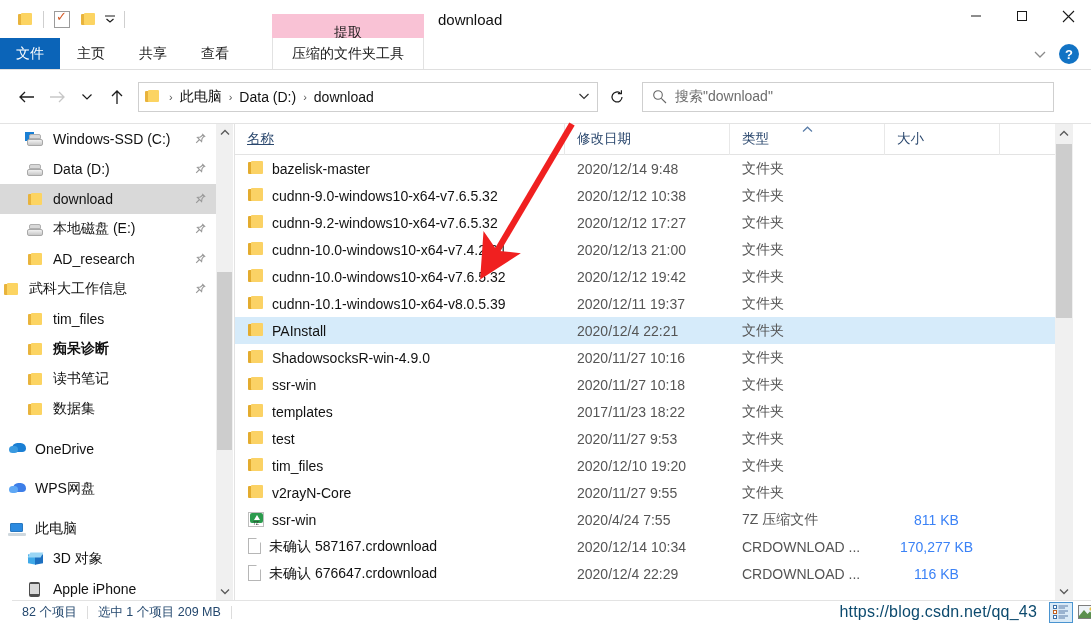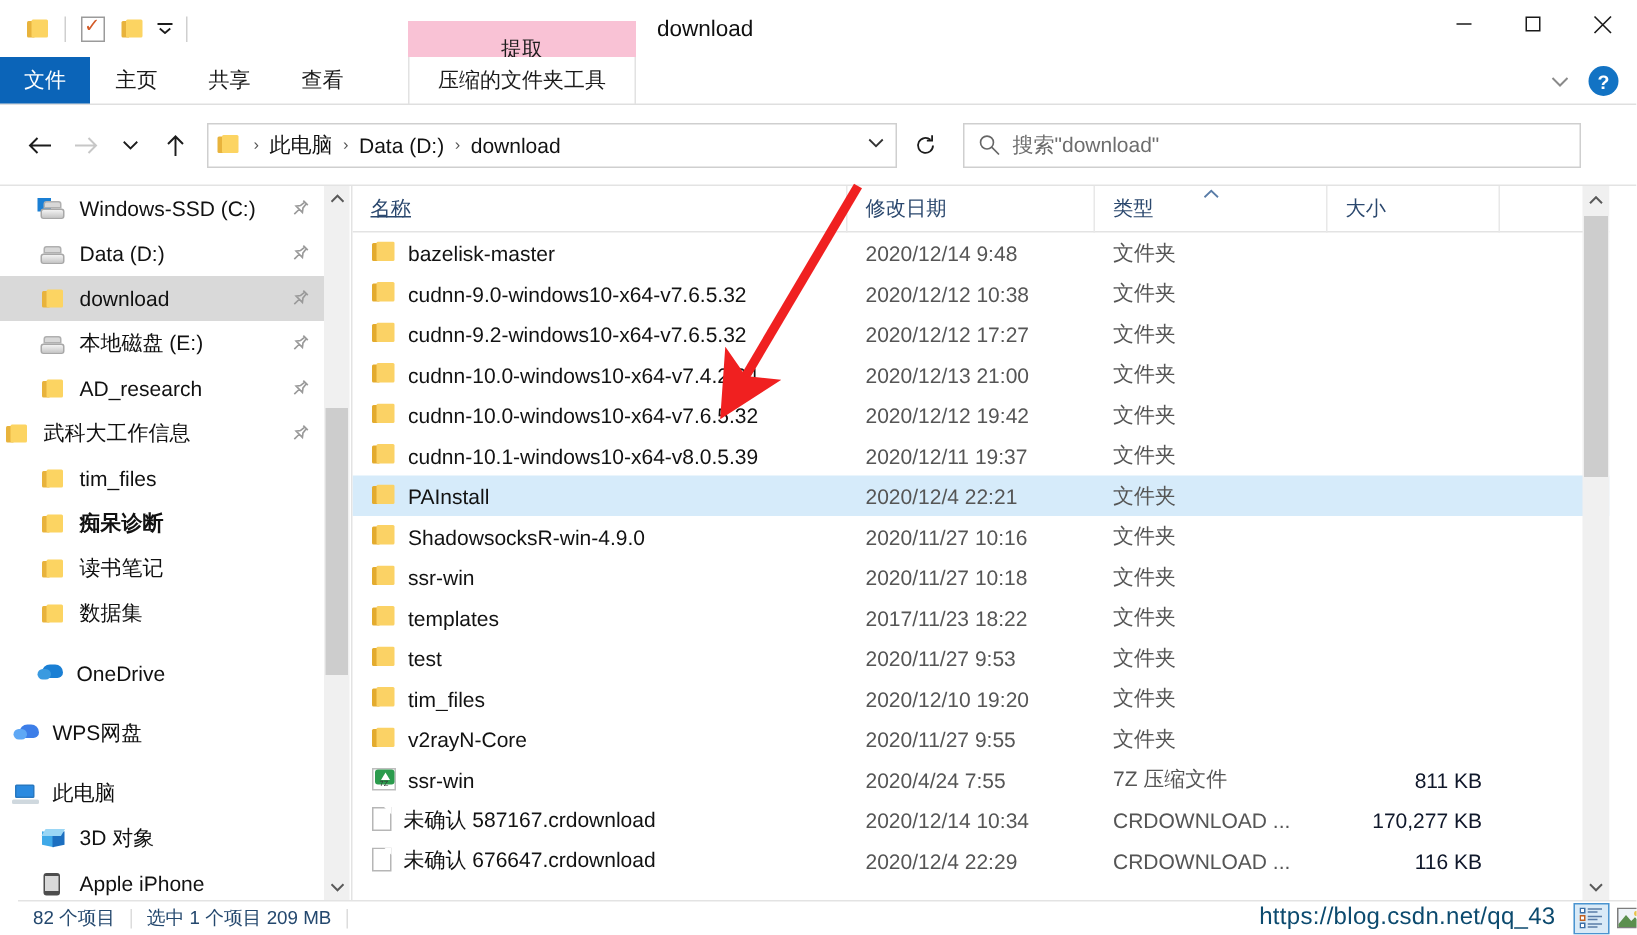--- a/index.html
+++ b/index.html
@@ -473,21 +473,21 @@
     width: 330px;
     display: flex;
     align-items: flex-start;
     box-sizing: border-box;
     padding-left: 13px;
     overflow: hidden;
   }
   .cell-name .nm { padding-left: 8px; }
   .cell-date { width: 165px; box-sizing: border-box; padding-left: 12px; color: #555; }
   .cell-type { width: 155px; box-sizing: border-box; padding-left: 12px; color: #555; overflow:hidden; text-overflow:ellipsis;}
-  .cell-size { width: 115px; box-sizing: border-box; padding-right: 12px; text-align: right; color: #0f172a; }
+  .cell-size { width: 115px; box-sizing: border-box; padding-right: 12px; text-align: center; color: #3b82f6; }
 
   .row-folder-ico {
     display: inline-block;
     position: relative;
     width: 16px; height: 14px;
     flex: 0 0 16px;
   }
   .row-folder-ico::before {
     content: "";
     position: absolute;
@@ -828,21 +828,21 @@
         </span>
         <span class="ni-label">读书笔记</span>
       </div>
       <div class="nav-item" style="padding-left: 24px;">
         <span class="ni-icon">
           <span class="folder-ico"></span>
         </span>
         <span class="ni-label">数据集</span>
       </div>
       <div class="nav-gap"></div>
-      <div class="nav-item" style="padding-left: 22px;">
+      <div class="nav-item" style="padding-left: 6px;">
         <span class="ni-icon">
           <span class="onedrive-ico">
             <span class="c1"></span>
             <span class="c2"></span>
           </span>
         </span>
         <span class="ni-label">OneDrive</span>
       </div>
       <div class="nav-gap"></div>
       <div class="nav-item" style="padding-left: 6px;">

